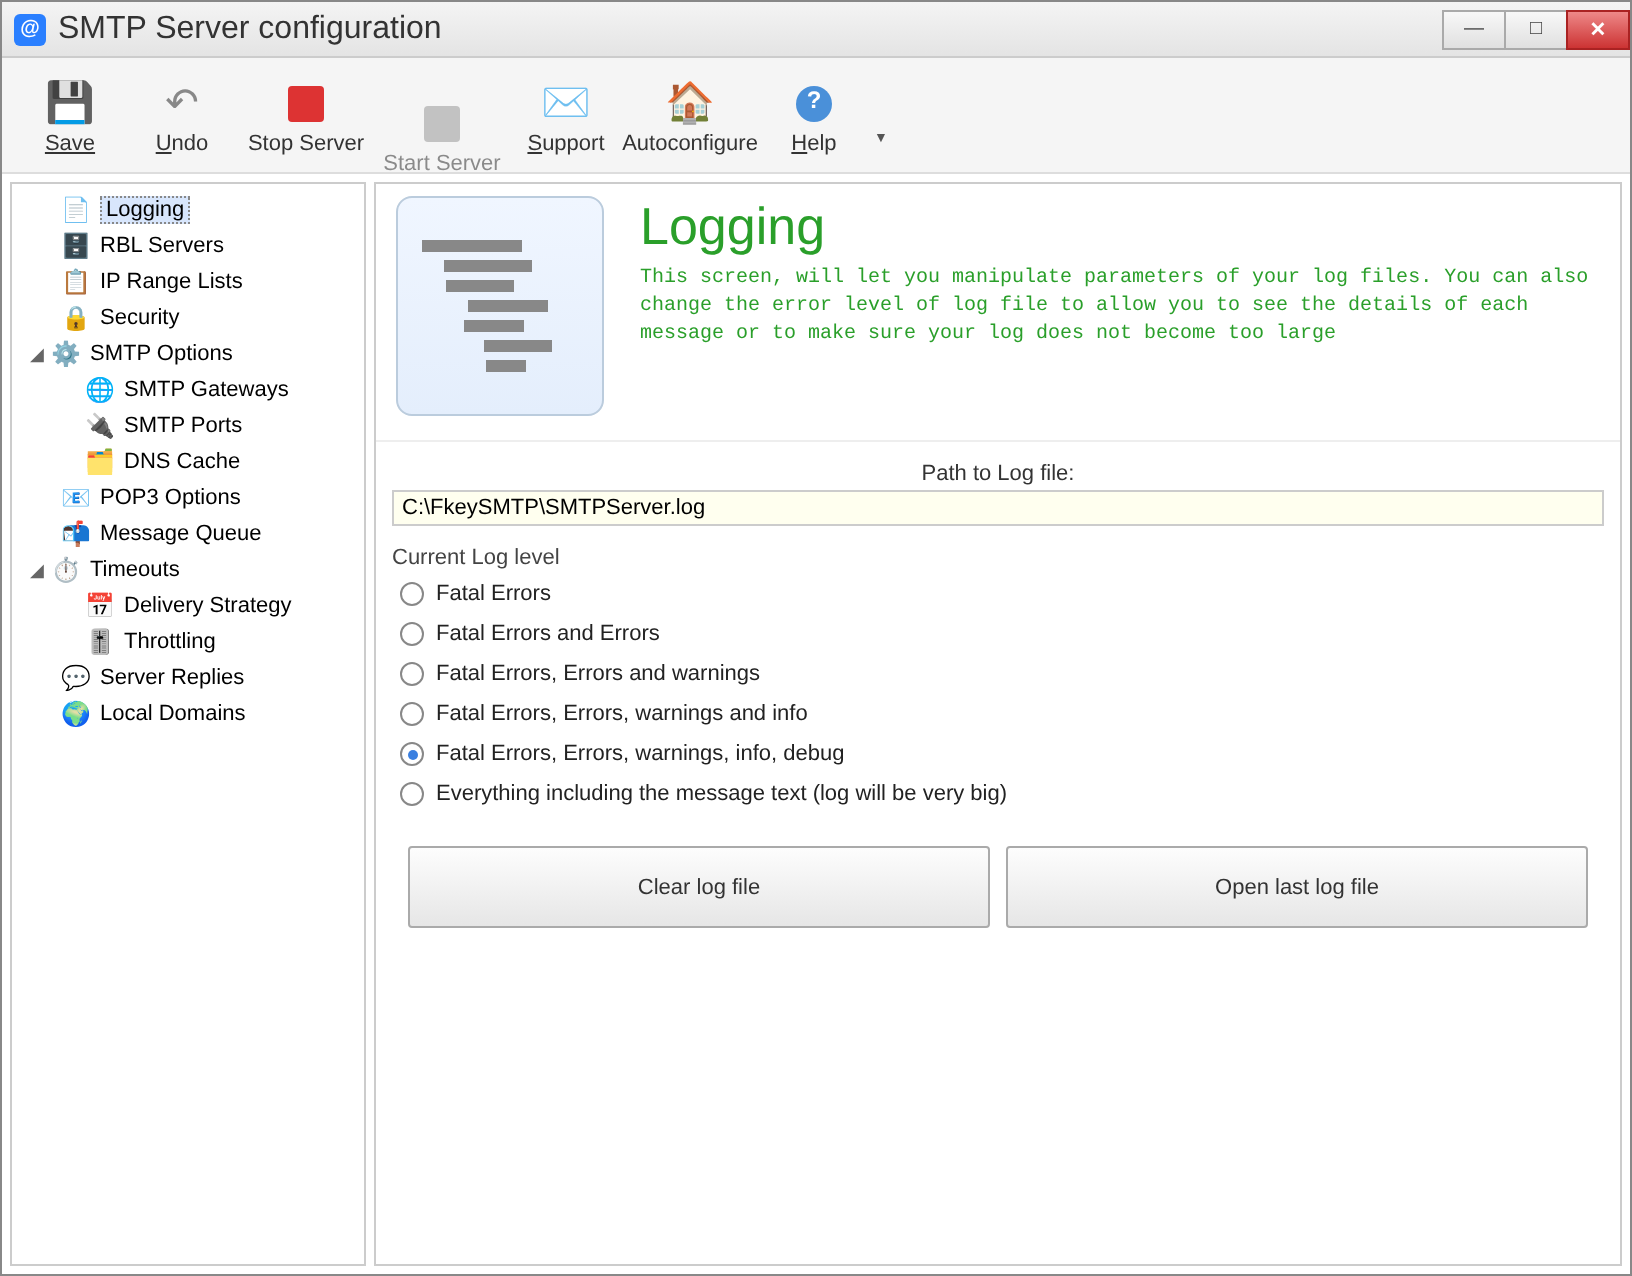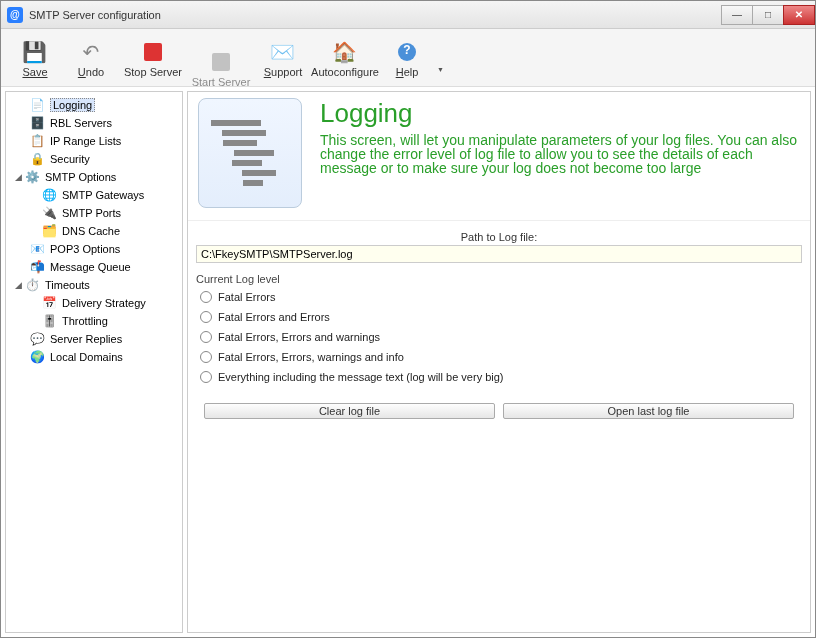--- a/index.html
+++ b/index.html
@@ -1,19 +1,19 @@
 <!DOCTYPE html>
 <html><head>
 <meta charset="utf-8">
 <style>
 * { box-sizing: border-box; margin: 0; padding: 0; }
 body { font-family: "Segoe UI", Tahoma, sans-serif; font-size: 11px; background: #fff; width: 816px; height: 638px; overflow: hidden; border: 1px solid #888; }
 .titlebar { height: 28px; background: linear-gradient(#f4f4f4, #e4e4e4); display: flex; align-items: center; padding: 0 0 0 6px; border-bottom: 1px solid #ccc; }
 .titlebar-icon { width: 16px; height: 16px; background: #2a7fff; border-radius: 3px; margin-right: 6px; display:flex;align-items:center;justify-content:center;color:#fff;font-size:10px;font-weight:bold;}
-.titlebar-text { flex: 1; font-size: 11px; color: #333; }
+.titlebar-text { flex: 1; font-size: 16px; color: #333; }
 .win-controls { display: flex; }
 .win-btn { width: 32px; height: 20px; background: linear-gradient(#f8f8f8,#e0e0e0); border: 1px solid #aaa; margin-left: -1px; display: flex; align-items: center; justify-content: center; }
 .win-btn.close { background: linear-gradient(#e88,#c33); color:#fff; border-color:#a22;}
 .win-btn .glyph { font-size: 10px; color:#444; }
 .win-btn.close .glyph { color:#fff; font-weight:bold; }
 
 .toolbar { height: 58px; background: #f5f5f5; display: flex; align-items: center; padding: 2px 6px; gap: 0; border-bottom: 1px solid #ddd; }
 .tool-btn { display: flex; flex-direction: column; align-items: center; justify-content: center; width: 56px; height: 54px; text-align: center; cursor: pointer; border: 1px solid transparent; border-radius: 2px; }
 .tool-icon { width: 28px; height: 28px; display:flex; align-items:center; justify-content:center; font-size:20px; }
 .tool-label { font-size: 11px; color: #333; margin-top: 0px; }
@@ -30,33 +30,33 @@
 .tree-item.child { padding-left: 36px; }
 .tree-item.child2 { padding-left: 24px; }
 .tree-label { color:#000; }
 
 .main-panel { flex: 1; border: 1px solid #ccc; background: #fff; display:flex; flex-direction:column; position: relative;}
 .header-section { display:flex; padding: 6px 10px; gap: 18px; }
 .header-icon { width: 104px; height: 110px; border: 1px solid #bcd; border-radius: 8px; background: linear-gradient(#f0f6ff,#e4eefc); display:flex; flex-direction:column; align-items:center; justify-content:center; gap:4px;}
 .header-icon .bar { height:6px; background:#888; }
 .header-text { flex:1; }
 .header-title { font-size: 26px; color: #2a9f2a; font-weight: normal; }
-.header-desc { color: #2a9f2a; font-size: 14px; line-height: 14px; margin-top: 4px;}
+.header-desc { color: #2a9f2a; font-size: 10px; line-height: 14px; margin-top: 4px; font-family: Liberation Mono, monospace;}
 
 .form-body { padding: 4px 8px; border-top: 1px solid #eee; margin-top: 6px;}
 .form-label { color:#333; margin: 6px 0 2px; text-align: center; }
 .path-input { width: 100%; border:1px solid #ccc; background:#ffffef; padding:2px 4px; font-size:11px; height:18px; }
 .fieldset-label { color:#444; margin:10px 0 6px; }
 .radio-row { display:flex; align-items:flex-end; margin: 3px 0 8px 4px; gap:6px; }
 .radio { width:12px; height:12px; border:1px solid #888; border-radius:50%; display:flex; align-items:center; justify-content:center; background:#fff;}
 .radio.checked::after { content:""; width:5px; height:5px; background:#3a7fe0; border-radius:50%; display:block;}
 .radio-label { color:#222; }
 
 .button-row { display:flex; gap:8px; padding: 10px 8px; margin-top: 10px; }
-.action-btn { flex:1; height:16px; border:1px solid #aaa; border-radius:2px; background:linear-gradient(#fdfdfd,#e6e6e6); font-size:11px; color:#333; }
+.action-btn { flex:1; height:41px; border:1px solid #aaa; border-radius:2px; background:linear-gradient(#fdfdfd,#e6e6e6); font-size:11px; color:#333; }
 
 
 .ic-save{color:#556;} .ic-undo{color:#888;}
 .ic-stop{background:#d33;width:18px;height:18px;border-radius:2px;}
 .ic-start{background:#999;width:18px;height:18px;border-radius:2px;}
 .ic-flag{background: linear-gradient(to bottom, #c00 33%, #fff 33%, #fff 66%, #00247d 66%); width:20px; height:14px; border:1px solid #888;}
 .ic-sup{color:#e8a020;}
 .ic-auto{color:#4a90d9;}
 .ic-help{background:#4a90d9;color:#fff;width:18px;height:18px;border-radius:50%;font-size:12px;font-weight:bold;}
 </style>
@@ -219,20 +219,24 @@
         </div>
       <div class="radio-row">
           <span class="radio"></span>
           <span class="radio-label">Fatal Errors, Errors and warnings</span>
         </div>
       <div class="radio-row">
           <span class="radio"></span>
           <span class="radio-label">Fatal Errors, Errors, warnings and  info</span>
         </div>
       <div class="radio-row">
+          <span class="radio checked"></span>
+          <span class="radio-label">Fatal Errors, Errors, warnings, info, debug</span>
+        </div>
+      <div class="radio-row">
           <span class="radio"></span>
           <span class="radio-label">Everything including the message text (log will be very big)</span>
         </div>
 
       <div class="button-row">
         <button class="action-btn">Clear log file</button>
         <button class="action-btn">Open last log file</button>
       </div>
     </div>
   </div>

